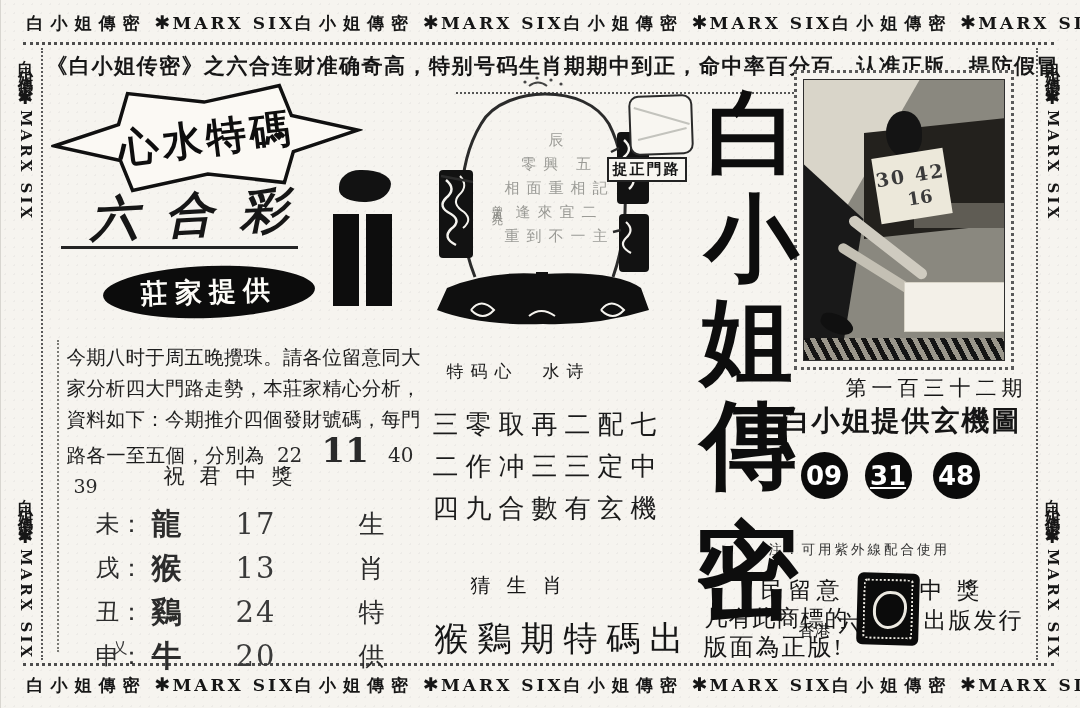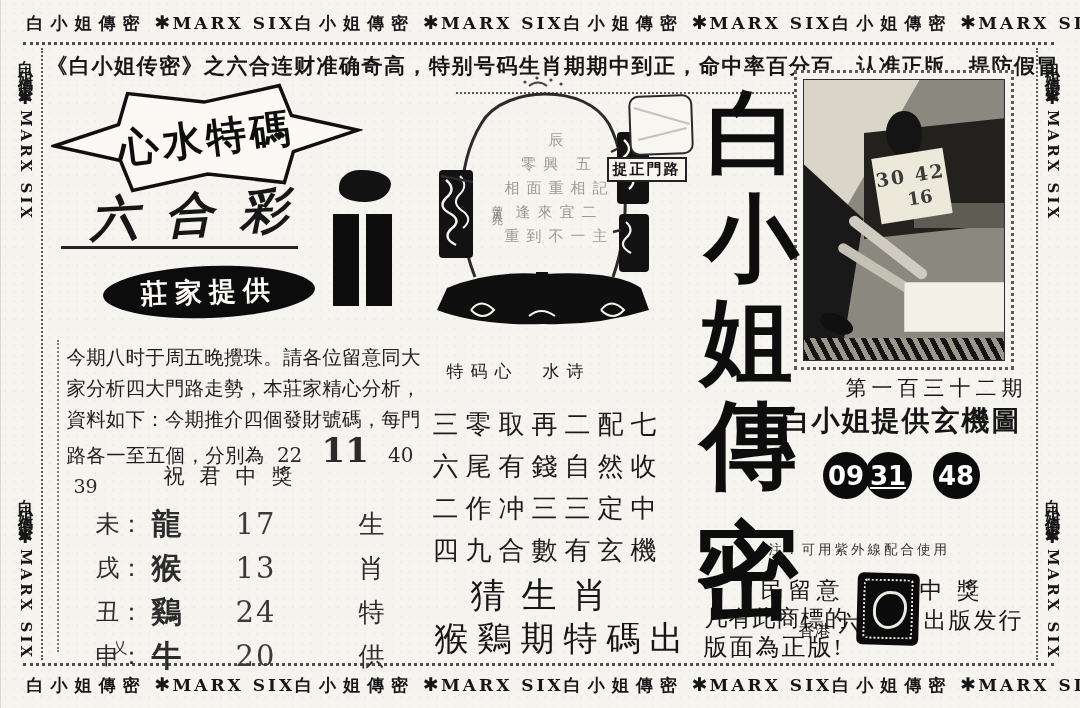--- a/index.html
+++ b/index.html
@@ -82,21 +82,21 @@
                 border:2.5px solid #2a2a2a; border-radius:10px; transform:rotate(-2deg); background:#f8f6f1; overflow:hidden;}
   .sketch-box::before, .sketch-box::after { content:""; position:absolute; background:#c3c3bd; height:2px; }
   .sketch-box::before { width:58px; left:2px; top:18px; transform:rotate(18deg); }
   .sketch-box::after  { width:50px; left:6px; top:36px; transform:rotate(-12deg); }
   .route-label { position:absolute; left:606px; top:157px; border:2px solid #232323; background:#f8f6f1;
                  font-size:15px; font-weight:700; letter-spacing:2px; padding:1px 4px; }
   
   .poem-title { position:absolute; left:446px; top:360px; font-size:17px; letter-spacing:7px; white-space:nowrap; }
   .poem { position:absolute; left:432px; top:404px; width:250px; }
   .poem div { font-size:26px; letter-spacing:7px; line-height:42px; white-space:nowrap; color:#1b1b1b; }
-  .guess  { position:absolute; left:470px; top:572px; font-size:35px; letter-spacing:16px; }
+  .guess  { position:absolute; left:470px; top:572px; font-size:20px; letter-spacing:16px; }
   .reveal { position:absolute; left:434px; top:616px; font-size:34px; letter-spacing:9px; white-space:nowrap; }
   
   .masthead { position:absolute; z-index:2; }
   .mast { position:absolute; font-weight:900; color:#0d0d0d; line-height:1; }
   .m0 { left:706px; top:88px;  font-size:92px; }
   .m1 { left:704px; top:192px; font-size:94px; }
   .m2 { left:700px; top:296px; font-size:92px; }
   .m3 { left:700px; top:398px; font-size:96px; }
   .m4 { left:694px; top:520px; font-size:104px; }
   
@@ -120,21 +120,21 @@
   .ph-shoe { position:absolute; left:8%; top:84%; width:34px; height:18px; background:#101010; border-radius:40% 60% 50% 50%; transform:rotate(20deg); }
   .ph-censor { position:absolute; left:50%; top:72%; width:104px; height:50px; background:#f3f0e8; border:1px solid #d8d4c8; }
   .ph-hatch { position:absolute; left:0; bottom:0; width:100%; height:8%;
               background:repeating-linear-gradient(62deg,#141414 0 5px,#9b978c 5px 10px); }
   
   .issue-line { position:absolute; left:845px; top:374px; font-size:21px; letter-spacing:5px; white-space:nowrap; }
   .provide { position:absolute; left:781px; top:402px; font-size:28px; font-weight:800; letter-spacing:2px; white-space:nowrap; }
   .ball { position:absolute; top:452px; width:47px; height:47px; background:#0b0b0b; border-radius:50%;
           color:#fff; display:flex; align-items:center; justify-content:center;
           font-family:"DejaVu Sans",sans-serif; font-size:26px; font-weight:700; }
-  .ball.k0 { left:800px;margin-left:22px; } .ball.k1 { left:864px;text-decoration:underline; } .ball.k2 { left:932px; }
+  .ball.k0 { left:800px; } .ball.k1 { left:864px;text-decoration:underline; } .ball.k2 { left:932px; }
   
   .uv-note { position:absolute; left:768px; top:541px; font-size:13.5px; letter-spacing:3px; color:#333; white-space:nowrap; }
   .f-l1a { position:absolute; left:760px; top:575px; font-size:23px; letter-spacing:5px; z-index:1; }
   .f-l1b { position:absolute; left:882px; top:575px; font-size:23px; letter-spacing:14px; z-index:1; white-space:nowrap; }
   .f-l2a { position:absolute; left:704px; top:603px; font-size:23px; letter-spacing:1px; z-index:1; white-space:nowrap; }
   .f-l2s { position:absolute; left:798px; top:621px; font-size:16px; z-index:1; }
   .f-l2b { position:absolute; left:838px; top:609px; font-size:22px; z-index:1; }
   .f-l2c { position:absolute; left:898px; top:605px; font-size:23px; letter-spacing:2px; z-index:1; white-space:nowrap; }
   .f-l3  { position:absolute; left:703px; top:631px; font-size:24px; letter-spacing:2px; z-index:1; white-space:nowrap; }
   .stamp { position:absolute; left:856px; top:573px; width:62px; height:72px; background:#0b0b0b;
@@ -259,21 +259,20 @@
     <div>逢來宜二</div>
     <div>重到不一主</div>
   </div>
   <div class="censer-side">曾道人兒</div>
   <div class="sketch-box"></div>
   <div class="route-label">捉正門路</div>
 
   <div class="poem-title">特码心　水诗</div>
   <div class="poem">
     <div>三零取再二配七</div>
-    <div>六尾有錢自然收</div>
     <div>二作冲三三定中</div>
     <div>四九合數有玄機</div>
   </div>
   <div class="guess">猜生肖</div>
   <div class="reveal">猴鷄期特碼出</div>
 
   <div class="masthead">
     <span class="mast m0">白</span>
     <span class="mast m1">小</span>
     <span class="mast m2">姐</span>

